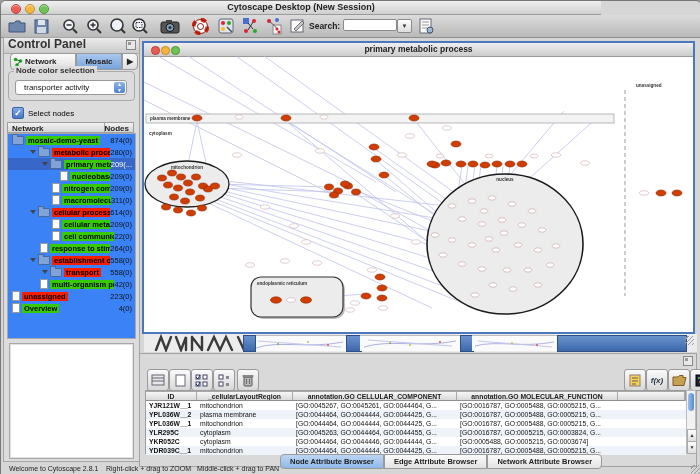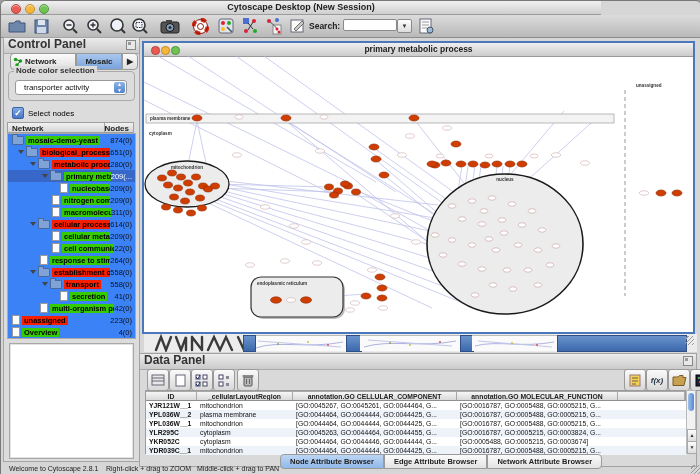--- a/index.html
+++ b/index.html
@@ -230,26 +230,20 @@
       <span class="abs" style="right:4px;top:1px">Nodes</span>
       <span class="abs" style="left:96px;top:0;width:1px;height:9px;background:#9e9e9e"></span>
     </div>
 
     <div id="tree" class="abs" style="left:3px;top:95px;width:127px;height:204px">
       <div class="trow" style="padding-left:4px">
           <span class="fol"></span>
           <span class="chip g">mosaic-demo-yeast</span>
           <span class="cnt">874(0)</span>
         </div>
-      <div class="trow" style="padding-left:10px">
-          <span class="tri"></span>
-          <span class="fol"></span>
-          <span class="chip r">biological_process</span>
-          <span class="cnt">651(0)</span>
-        </div>
       <div class="trow" style="padding-left:22px">
           <span class="tri"></span>
           <span class="fol"></span>
           <span class="chip r">metabolic process</span>
           <span class="cnt">280(0)</span>
         </div>
       <div class="trow sel" style="padding-left:34px">
           <span class="tri"></span>
           <span class="fol"></span>
           <span class="chip g">primary metabo</span>
@@ -295,25 +289,20 @@
           <span class="tri"></span>
           <span class="fol"></span>
           <span class="chip r">establishment of lo</span>
           <span class="cnt">558(0)</span>
         </div>
       <div class="trow" style="padding-left:34px">
           <span class="tri"></span>
           <span class="fol"></span>
           <span class="chip r">transport</span>
           <span class="cnt">558(0)</span>
-        </div>
-      <div class="trow" style="padding-left:52px">
-          <span class="fil"></span>
-          <span class="chip g">secretion</span>
-          <span class="cnt">41(0)</span>
         </div>
       <div class="trow" style="padding-left:32px">
           <span class="fil"></span>
           <span class="chip g">multi-organism pro</span>
           <span class="cnt">42(0)</span>
         </div>
       <div class="trow" style="padding-left:4px">
           <span class="fil"></span>
           <span class="chip r">unassigned</span>
           <span class="cnt">223(0)</span>
@@ -548,21 +537,20 @@
           <ellipse cx="162" cy="244" rx="5.5" ry="3.2"></ellipse>
         <ellipse cx="236" cy="221" rx="5" ry="3"></ellipse>
           <ellipse cx="238" cy="232" rx="5" ry="3"></ellipse>
           <ellipse cx="238" cy="242" rx="5" ry="3"></ellipse>
           <ellipse cx="222" cy="240" rx="5" ry="3"></ellipse>
       </g>
     </svg>
   </div>
 
   <div id="dpanel" class="abs">
-    <div class="abs phead" style="background:linear-gradient(#ececec,#cacaca)">Data Panel</div>
     <div class="abs floatico"></div>
 
     <div class="abs dbtn" style="left:7px;top:15px">
       <svg width="14" height="12">
           <rect x="1" y="1" width="12" height="10" fill="#e8e8e8" stroke="#667"></rect>
           <line x1="1" y1="4" x2="13" y2="4" stroke="#667"></line>
           <line x1="1" y1="7" x2="13" y2="7" stroke="#667"></line>
         </svg>
     </div>
     <div class="abs dbtn" style="left:29px;top:15px">

